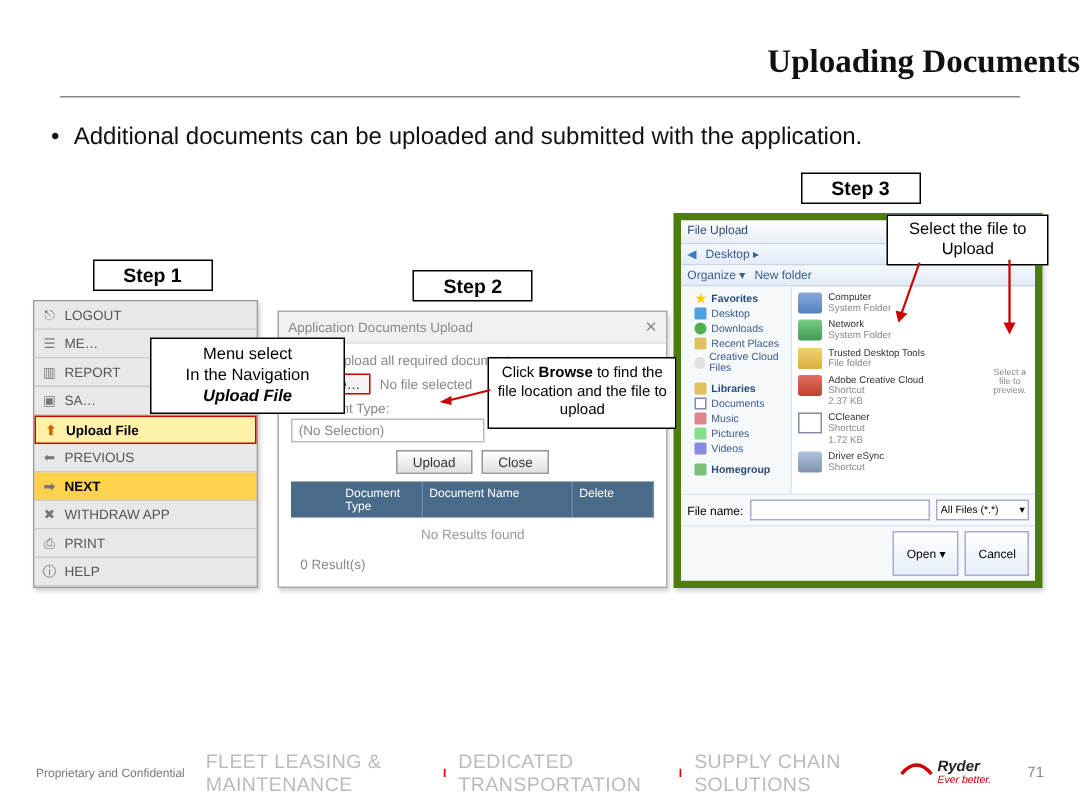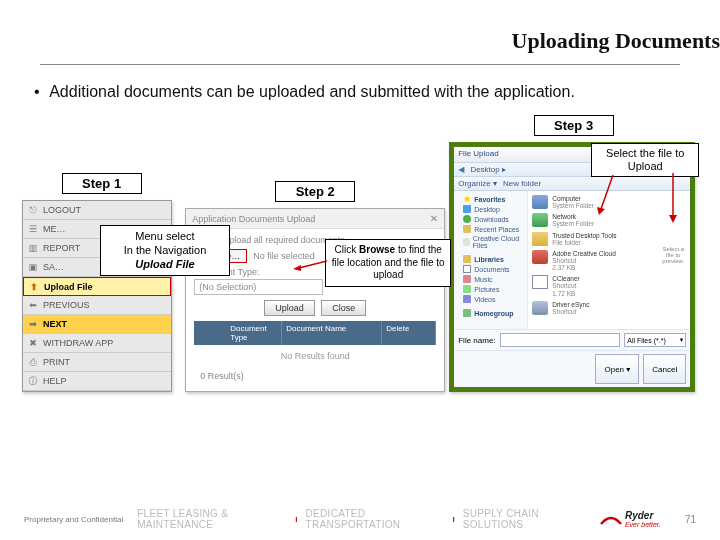--- a/index.html
+++ b/index.html
@@ -303,24 +303,24 @@
     padding: 0 24px;
     gap: 14px;
   }
   .footer-left { color: #777; font-size: 8px; flex: 0 0 auto; }
   .footer-mid {
     flex: 1;
     display: flex; align-items: center;
     color: #bbb;
     gap: 8px;
   }
-  .fm-item { font-size: 10px; letter-spacing: 0.3px; }
+  .fm-item { font-size: 13px; letter-spacing: 0.3px; }
   .fm-sep { color: #d00; font-weight: bold; }
   .footer-logo {
-    display: flex; align-items: flex-end; gap: 3px;
+    display: flex; align-items: flex-start; gap: 3px;
     color: #222;
     font-size: 10px;
   }
   .ryder-swoosh {
     width: 22px; height: 14px;
   }
   .page-num { color:#888; font-size: 10px; margin-left: 10px; }
   .eb { font-size: 7px; font-style: italic; color: #c00; }
 </style>
 </head>

